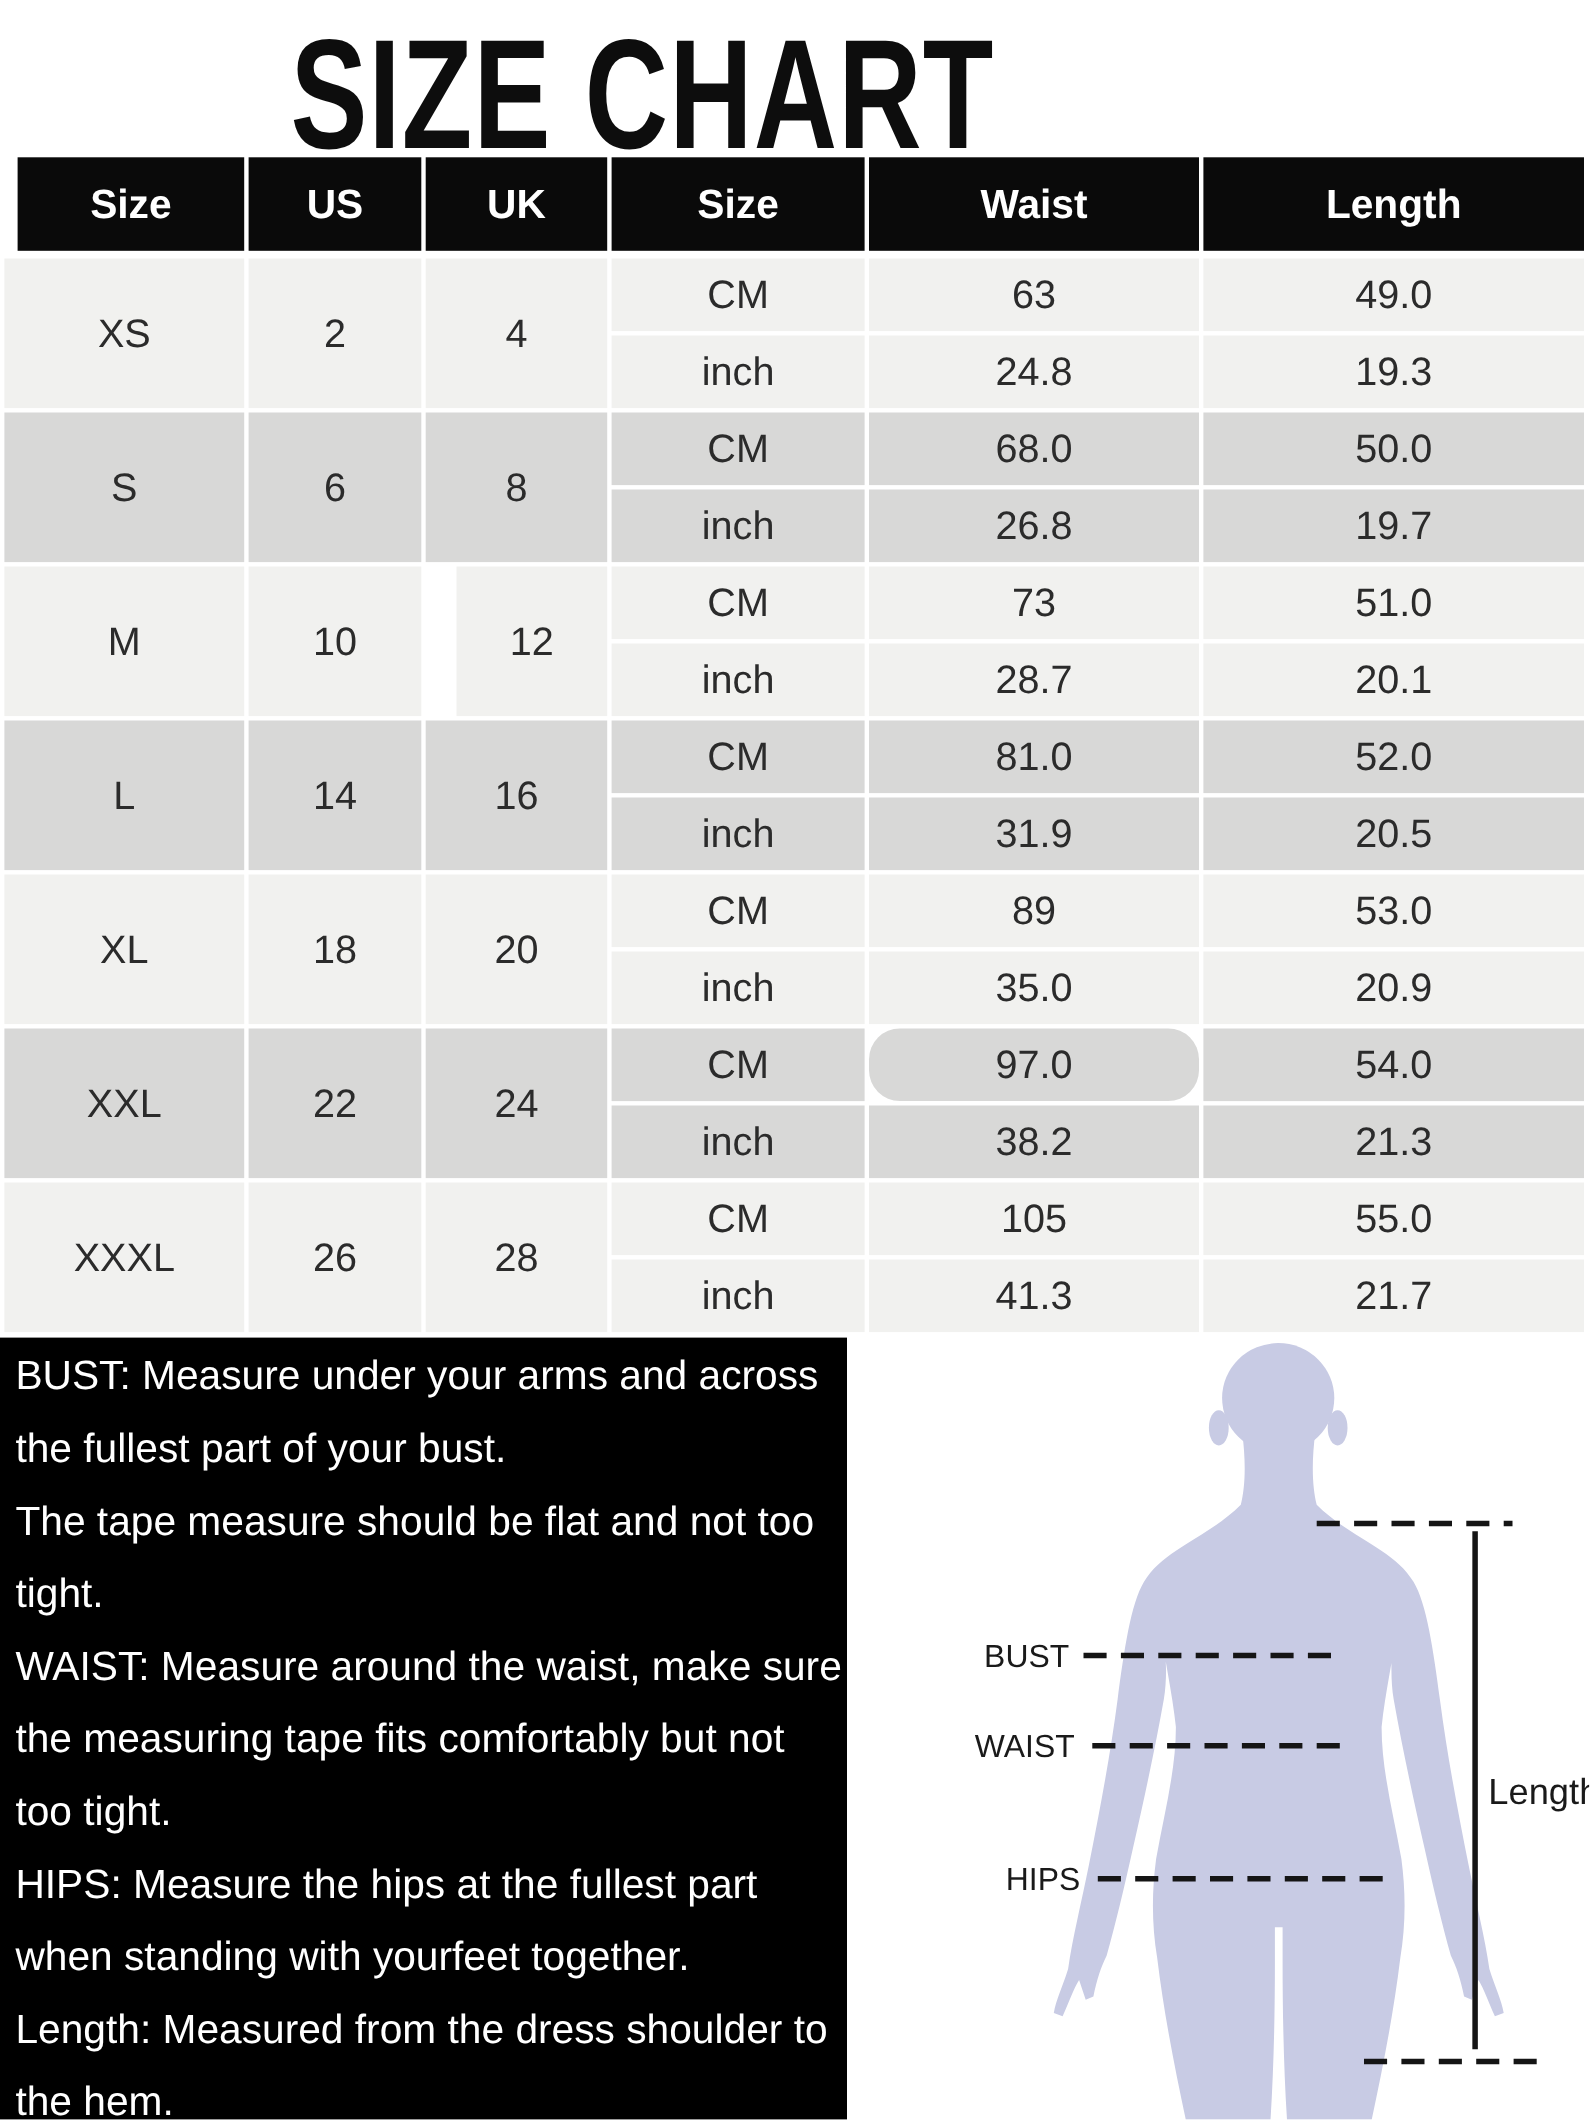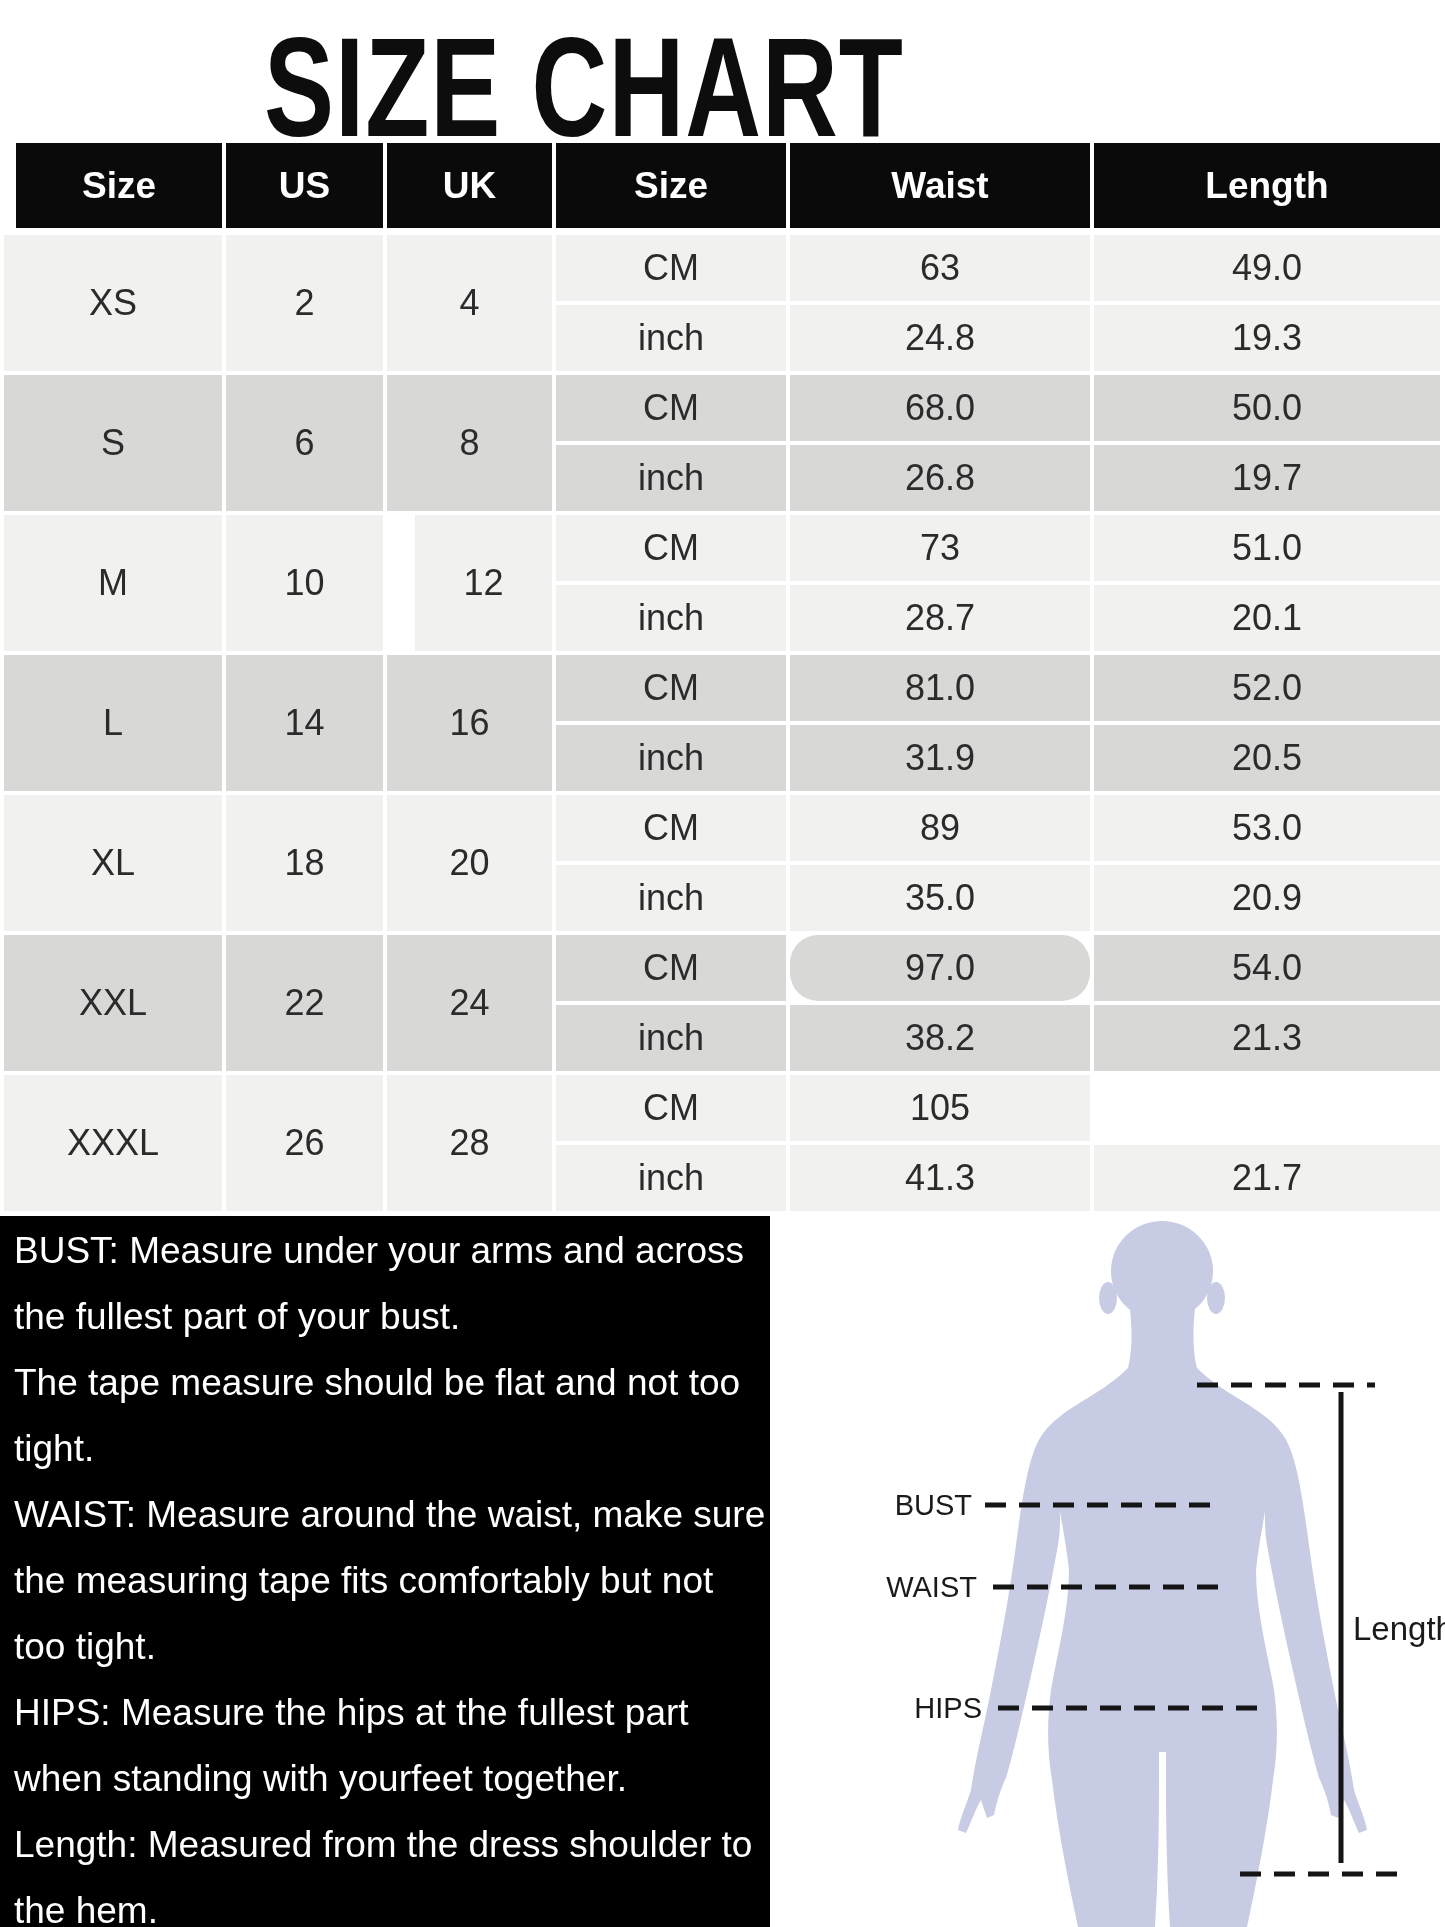--- a/index.html
+++ b/index.html
@@ -109,20 +109,21 @@
       <div class="cell dark" style="grid-area: 23 / 5; border-radius: 28px;">97.0</div>
       <div class="cell dark" style="grid-area: 23 / 6;">54.0</div>
       <div class="cell dark" style="grid-area: 25 / 4;">inch</div>
       <div class="cell dark" style="grid-area: 25 / 5;">38.2</div>
       <div class="cell dark" style="grid-area: 25 / 6;">21.3</div>
       <div class="cell light" style="grid-area: 27 / 1 / span 3;">XXXL</div>
       <div class="cell light" style="grid-area: 27 / 2 / span 3;">26</div>
       <div class="cell light" style="grid-area: 27 / 3 / span 3;">28</div>
       <div class="cell light" style="grid-area: 27 / 4;">CM</div>
       <div class="cell light" style="grid-area: 27 / 5;">105</div>
+      <div class="cell light" style="grid-area: 27 / 6;">55.0</div>
       <div class="cell light" style="grid-area: 29 / 4;">inch</div>
       <div class="cell light" style="grid-area: 29 / 5;">41.3</div>
       <div class="cell light" style="grid-area: 29 / 6;">21.7</div>
     </div>
 
   <div id="info-box">
       <div class="info-line">BUST: Measure under your arms and across</div>
       <div class="info-line">the fullest part of your bust.</div>
       <div class="info-line">The tape measure should be flat and not too</div>
       <div class="info-line">tight.</div>

